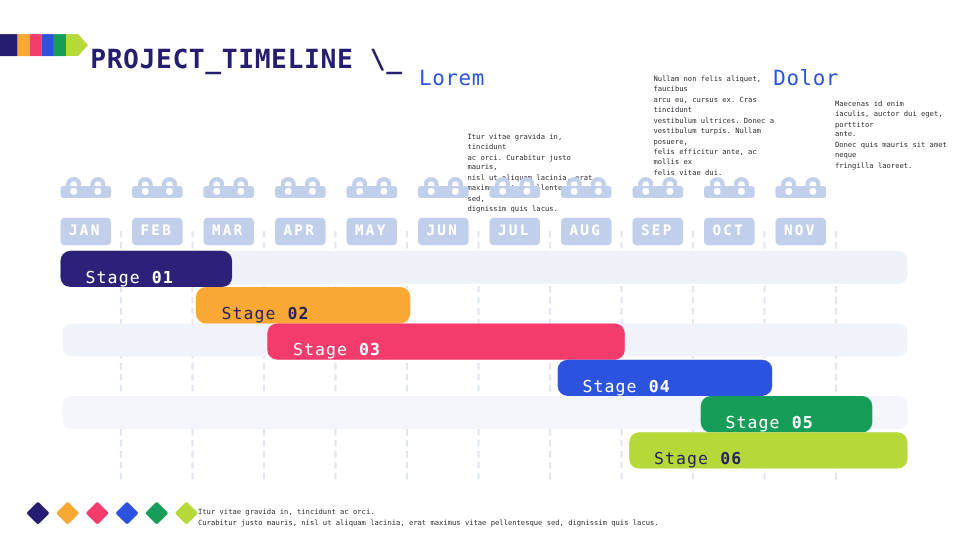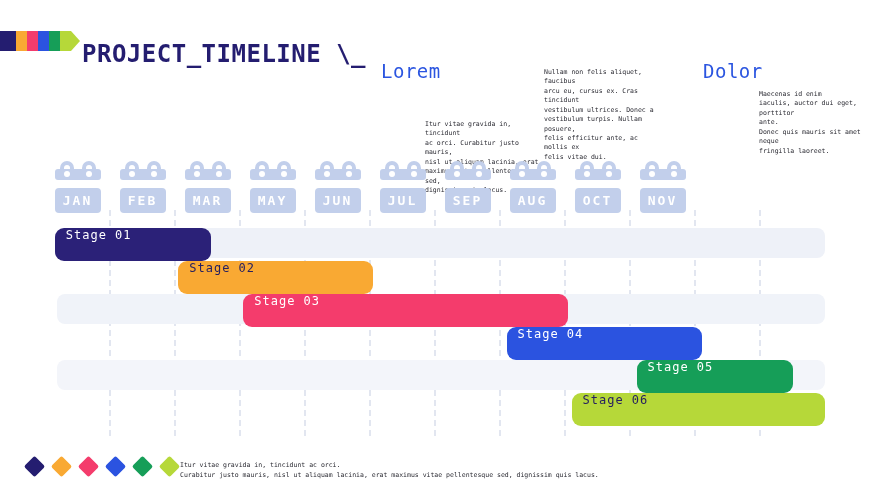--- a/index.html
+++ b/index.html
@@ -15,48 +15,48 @@
   .title { position:absolute; left:82px; top:40px; font-size:24px; font-weight:bold;
            color:#241d70; letter-spacing:0.5px; white-space:pre; }
   .title .t-rest { font-weight:bold; }
 
   
   .col { position:absolute; top:60px; width:175px; }
   .col-h { font-size:19px; font-weight:normal; color:#2b55e0; letter-spacing:0.5px; }
   .col-b { margin-top:8px; font-size:6.5px; line-height:1.45; color:#2b2b33;
            white-space:pre-line; width:118px; }
   .col.c1 { left:381px; } .col.c1 .col-b { margin-left:44px;margin-top:38px; }
-  .col.c2 { left:544px; } .col.c2 .col-b { }
+  .col.c2 { left:544px; } .col.c2 .col-b { margin-left:50px; }
   .col.c3 { left:703px; } .col.c3 .col-b { margin-left:56px; }
 
   
   .chart { position:absolute; left:45px; top:160px; width:780px; height:280px; }
   .months { position:absolute; left:0; top:0; width:780px; display:flex; }
   .mcell { width:65px; display:flex; justify-content:center; }
   .cal { width:46px; }
   .cal-top { position:relative; height:11px; background:#c2cfeb; border-radius:3px; margin-top:9px; }
   .ring { position:absolute; top:-8px; width:14px; height:15px; border:4px solid #c2cfeb;
           border-bottom:none; border-radius:8px 8px 0 0; }
   .ring.l { left:5px; } .ring.r { right:5px; }
   .hole { position:absolute; top:2px; width:6px; height:6px; background:#fff; border-radius:50%; }
   .hole.l { left:9px; } .hole.r { right:9px; }
-  .cal-body { margin-top:8px; height:25px; background:#c2cfeb; border-radius:4px; color:#fff;
+  .cal-body { margin-top:18px; height:25px; background:#c2cfeb; border-radius:4px; color:#fff;
               display:flex; align-items:center; justify-content:center;
               font-size:13px; font-weight:bold; letter-spacing:2px; }
 
   .grid { position:absolute; left:0; top:50px; width:780px; height:226px; }
   .gridline { position:absolute; top:0; height:226px; width:0; border-left:2px dashed #e2e6f0; }
 
   .stripe { position:absolute; left:12px; right:0; height:30px; background:#eef1f8; border-radius:8px; }
   .stripe.s1 { top:68px; } .stripe.s2 { top:134px; background:#f0f3f9; } .stripe.s3 { top:200px; background:#f3f5fa; }
 
   .bars { position:absolute; left:0; top:0; width:780px; height:280px; }
-  .bar { position:absolute; height:33px; border-radius:9px; display:flex; align-items:flex-start;
-         padding-left:11px; font-size:12px; letter-spacing:1px; white-space:pre; }
-  .bar .num { font-weight:normal; }
+  .bar { position:absolute; height:33px; border-radius:9px; display:flex; align-items:flex-end;
+         padding-left:23px; font-size:15px; letter-spacing:1px; white-space:pre; }
+  .bar .num { font-weight:bold; }
 
   
   .diamonds { position:absolute; left:27px; top:459px; display:flex; gap:12px; }
   .diamond { width:15px; height:15px; border-radius:2px; transform:rotate(45deg); }
   .foot-text { position:absolute; left:180px; top:461px; font-size:6.5px; line-height:1.5;
                color:#2b2b33; }
 </style>
 </head>
 <body>
 
@@ -135,20 +135,31 @@
           </div>
         </div>
         <div class="mcell">
           <div class="cal">
             <div class="cal-top">
               <div class="ring l"></div>
               <div class="ring r"></div>
               <div class="hole l"></div>
               <div class="hole r"></div>
             </div>
+            <div class="cal-body">APR</div>
+          </div>
+        </div>
+        <div class="mcell">
+          <div class="cal">
+            <div class="cal-top">
+              <div class="ring l"></div>
+              <div class="ring r"></div>
+              <div class="hole l"></div>
+              <div class="hole r"></div>
+            </div>
             <div class="cal-body">MAY</div>
           </div>
         </div>
         <div class="mcell">
           <div class="cal">
             <div class="cal-top">
               <div class="ring l"></div>
               <div class="ring r"></div>
               <div class="hole l"></div>
               <div class="hole r"></div>
@@ -168,32 +179,32 @@
           </div>
         </div>
         <div class="mcell">
           <div class="cal">
             <div class="cal-top">
               <div class="ring l"></div>
               <div class="ring r"></div>
               <div class="hole l"></div>
               <div class="hole r"></div>
             </div>
+            <div class="cal-body">AUG</div>
+          </div>
+        </div>
+        <div class="mcell">
+          <div class="cal">
+            <div class="cal-top">
+              <div class="ring l"></div>
+              <div class="ring r"></div>
+              <div class="hole l"></div>
+              <div class="hole r"></div>
+            </div>
             <div class="cal-body">SEP</div>
-          </div>
-        </div>
-        <div class="mcell">
-          <div class="cal">
-            <div class="cal-top">
-              <div class="ring l"></div>
-              <div class="ring r"></div>
-              <div class="hole l"></div>
-              <div class="hole r"></div>
-            </div>
-            <div class="cal-body">AUG</div>
           </div>
         </div>
         <div class="mcell">
           <div class="cal">
             <div class="cal-top">
               <div class="ring l"></div>
               <div class="ring r"></div>
               <div class="hole l"></div>
               <div class="hole r"></div>
             </div>

